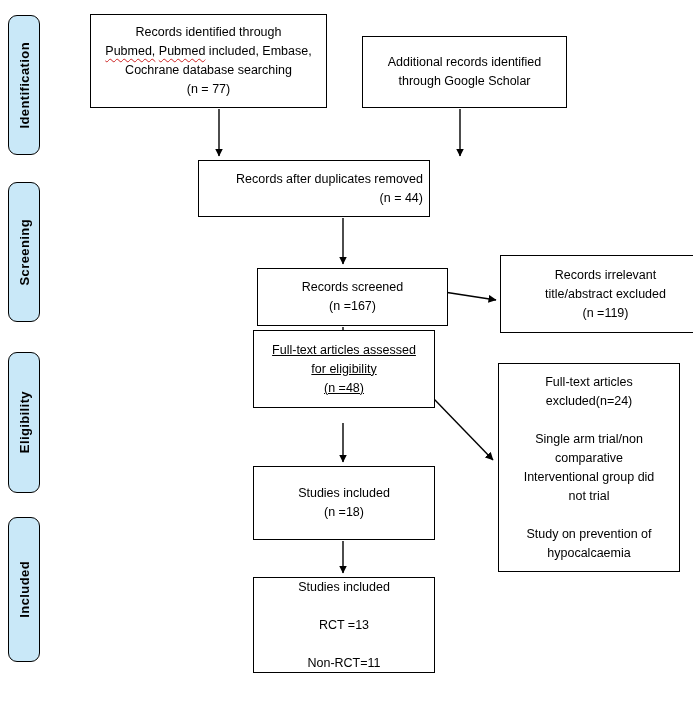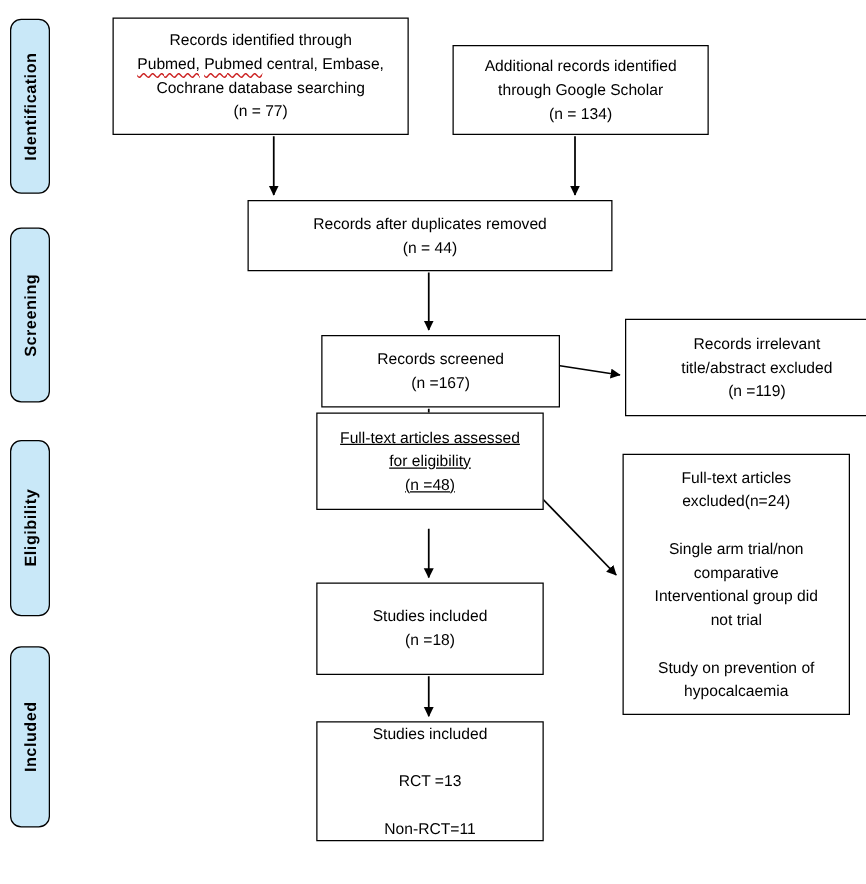--- a/index.html
+++ b/index.html
@@ -56,21 +56,21 @@
   }
   .arrows {
     position: absolute;
     top: 0; left: 0;
     width: 693px; height: 707px;
     z-index: 1;
   }
   
   #box-identified        { left: 90px;  top: 14px;  width: 237px; height: 94px;  }
   #box-additional        { left: 362px; top: 36px;  width: 205px; height: 72px;  }
-  #box-duplicates        { left: 198px; top: 160px; width: 292px; height: 57px;  }
+  #box-duplicates        { left: 198px; top: 160px; width: 232px; height: 57px; text-align: right;  }
   #box-screened          { left: 257px; top: 268px; width: 191px; height: 58px;  }
   #box-irrelevant        { left: 500px; top: 255px; width: 211px; height: 78px;  }
   #box-fulltext-assessed { left: 253px; top: 330px; width: 182px; height: 78px; text-decoration: underline;  }
   #box-fulltext-excluded { left: 498px; top: 363px; width: 182px; height: 209px; }
   #box-studies-included  { left: 253px; top: 466px; width: 182px; height: 74px;  }
   #box-studies-final     { left: 253px; top: 577px; width: 182px; height: 96px;  }
   
   #stage-identification { top: 15px;  height: 140px; }
   #stage-screening      { top: 182px; height: 140px; }
   #stage-eligibility    { top: 352px; height: 141px; }
@@ -108,30 +108,29 @@
   </div>
   <div class="stage" id="stage-included" style="background-color: rgb(201, 232, 248);">
     <span class="stage-label">Included</span>
   </div>
 
   <div class="box" id="box-identified">
     <div class="ln">Records identified through</div>
     <div class="ln">
       <span class="wavy">Pubmed,</span>
       <span class="wavy">Pubmed</span>
-      <span>central, Embase,</span>
+      <span>included, Embase,</span>
     </div>
     <div class="ln">Cochrane database searching</div>
     <div class="ln">(n = 77)</div>
   </div>
 
   <div class="box" id="box-additional">
     <div class="ln">Additional records identified</div>
     <div class="ln">through Google Scholar</div>
-    <div class="ln">(n = 134)</div>
   </div>
 
   <div class="box" id="box-duplicates">
     <div class="ln">Records after duplicates removed</div>
     <div class="ln">(n = 44)</div>
   </div>
 
   <div class="box" id="box-screened">
     <div class="ln">Records screened</div>
     <div class="ln">(n =167)</div>

